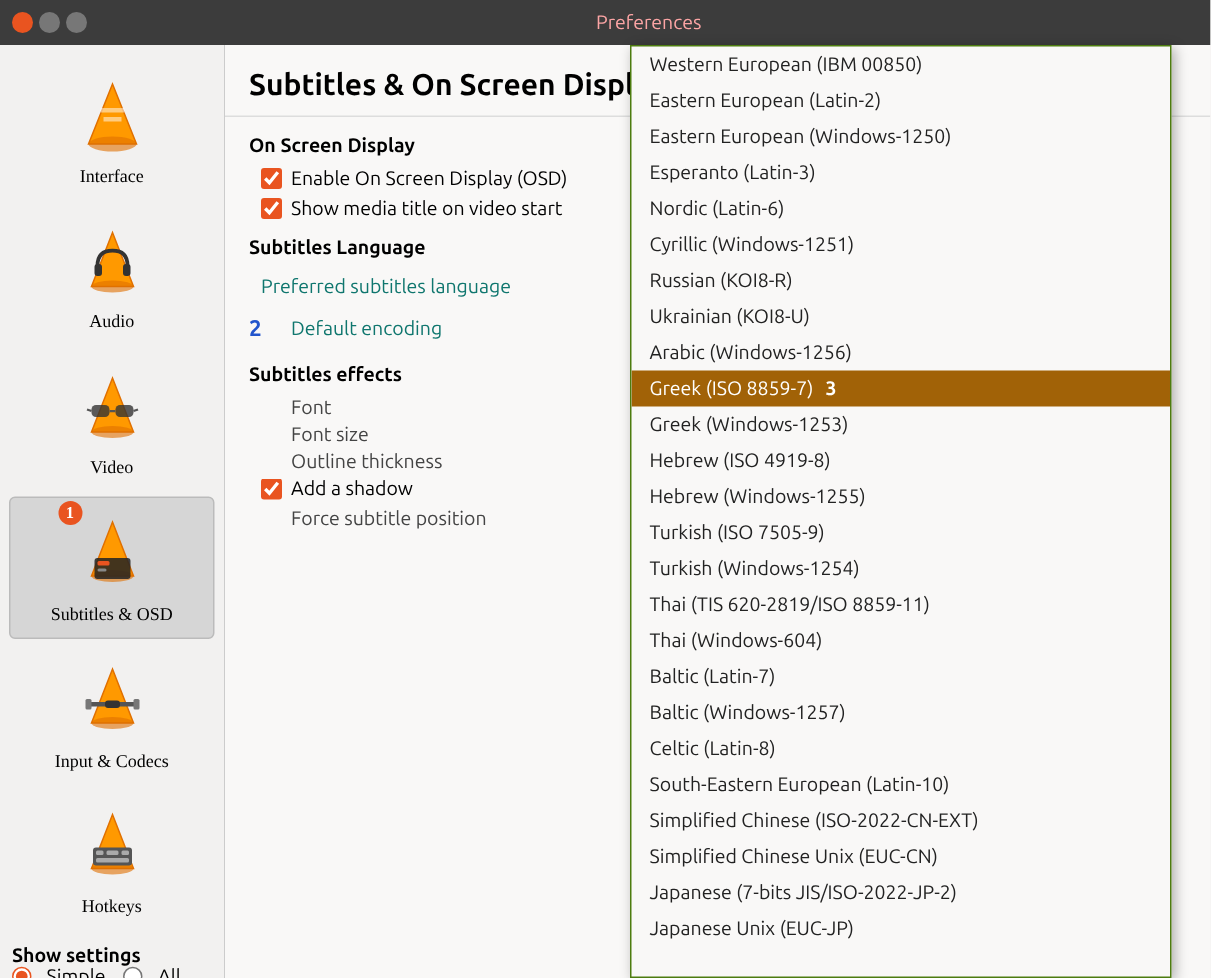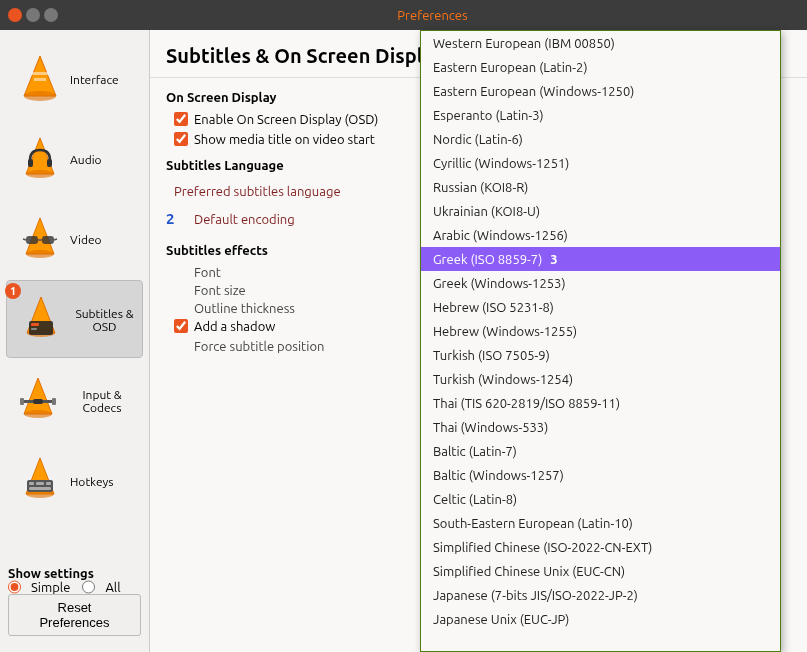--- a/index.html
+++ b/index.html
@@ -29,21 +29,21 @@
       width: 14px;
       height: 14px;
       border-radius: 50%;
       border: none;
       cursor: pointer;
     }
     .btn-close { background: #e95420; }
     .btn-min { background: #777; }
     .btn-max { background: #777; }
     .titlebar-title {
-      color: #f97316;
+      color: #fca5a5;
       font-size: 13px;
       flex: 1;
       text-align: center;
     }
 
     
     .main-container {
       display: flex;
       height: calc(652px - 30px);
     }
@@ -53,26 +53,27 @@
       width: 150px;
       background: #f2f1f0;
       border-right: 1px solid #ccc;
       display: flex;
       flex-direction: column;
       padding: 8px 0;
       overflow-y: auto;
     }
     .sidebar-item {
       display: flex;
-      flex-direction: row;
+      flex-direction: column;
       align-items: center;
       padding: 8px 4px;
       cursor: pointer;
       border-radius: 4px;
       margin: 2px 6px;
+      font-family: Liberation Serif, serif;
     }
     .sidebar-item.active {
       background: #d6d6d6;
       border: 1px solid #bbb;
     }
     .sidebar-icon {
       width: 60px;
       height: 60px;
       display: flex;
       align-items: center;
@@ -128,21 +129,21 @@
       height: 14px;
     }
 
     .field-row {
       display: flex;
       align-items: center;
       padding: 4px 8px;
       margin-bottom: 4px;
     }
     .field-label {
-      color: #7f1d1d;
+      color: #0f766e;
       min-width: 160px;
     }
 
     .numbered-row {
       display: flex;
       align-items: center;
       gap: 8px;
       padding: 4px 0;
       margin-bottom: 4px;
     }
@@ -201,21 +202,21 @@
       z-index: 100;
       box-shadow: 2px 2px 8px rgba(0,0,0,0.3);
     }
     .dropdown-item {
       padding: 5px 12px;
       cursor: pointer;
       font-size: 13px;
       color: #222;
     }
     .dropdown-item.selected {
-      background: #8b5cf6;
+      background: #a16207;
       color: white;
     }
 
     
     .selected-badge {
       font-weight: bold;
       color: white;
       margin-left: 8px;
     }
 
@@ -416,26 +417,26 @@
       <div class="dropdown-item">Eastern European (Latin-2)</div>
       <div class="dropdown-item">Eastern European (Windows-1250)</div>
       <div class="dropdown-item">Esperanto (Latin-3)</div>
       <div class="dropdown-item">Nordic (Latin-6)</div>
       <div class="dropdown-item">Cyrillic (Windows-1251)</div>
       <div class="dropdown-item">Russian (KOI8-R)</div>
       <div class="dropdown-item">Ukrainian (KOI8-U)</div>
       <div class="dropdown-item">Arabic (Windows-1256)</div>
       <div class="dropdown-item selected">Greek (ISO 8859-7)<span class="selected-badge">3</span></div>
       <div class="dropdown-item">Greek (Windows-1253)</div>
-      <div class="dropdown-item">Hebrew (ISO 5231-8)</div>
+      <div class="dropdown-item">Hebrew (ISO 4919-8)</div>
       <div class="dropdown-item">Hebrew (Windows-1255)</div>
       <div class="dropdown-item">Turkish (ISO 7505-9)</div>
       <div class="dropdown-item">Turkish (Windows-1254)</div>
       <div class="dropdown-item">Thai (TIS 620-2819/ISO 8859-11)</div>
-      <div class="dropdown-item">Thai (Windows-533)</div>
+      <div class="dropdown-item">Thai (Windows-604)</div>
       <div class="dropdown-item">Baltic (Latin-7)</div>
       <div class="dropdown-item">Baltic (Windows-1257)</div>
       <div class="dropdown-item">Celtic (Latin-8)</div>
       <div class="dropdown-item">South-Eastern European (Latin-10)</div>
       <div class="dropdown-item">Simplified Chinese (ISO-2022-CN-EXT)</div>
       <div class="dropdown-item">Simplified Chinese Unix (EUC-CN)</div>
       <div class="dropdown-item">Japanese (7-bits JIS/ISO-2022-JP-2)</div>
       <div class="dropdown-item">Japanese Unix (EUC-JP)</div>
     </div>
 

